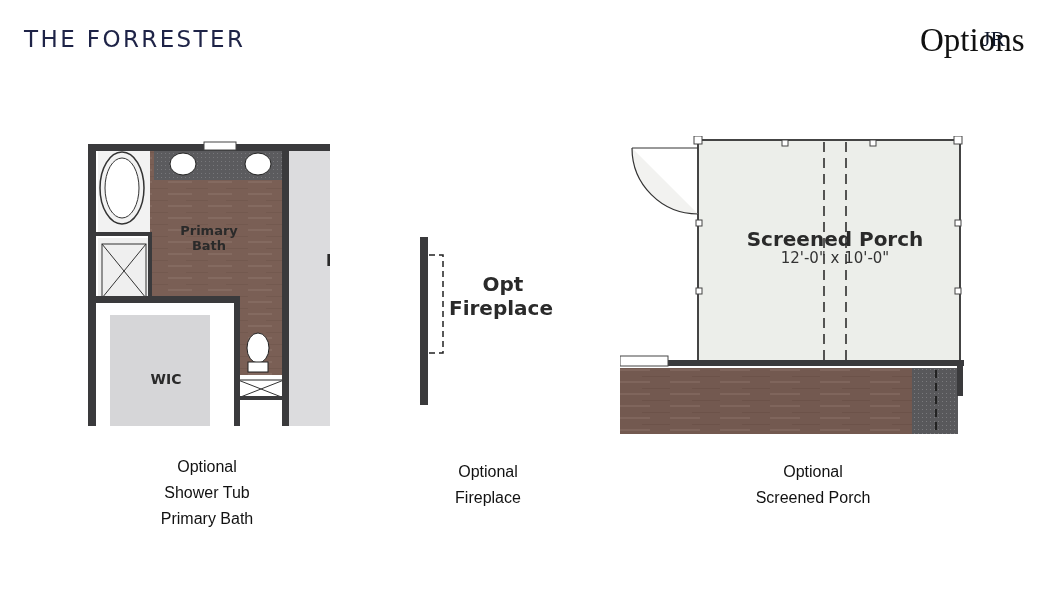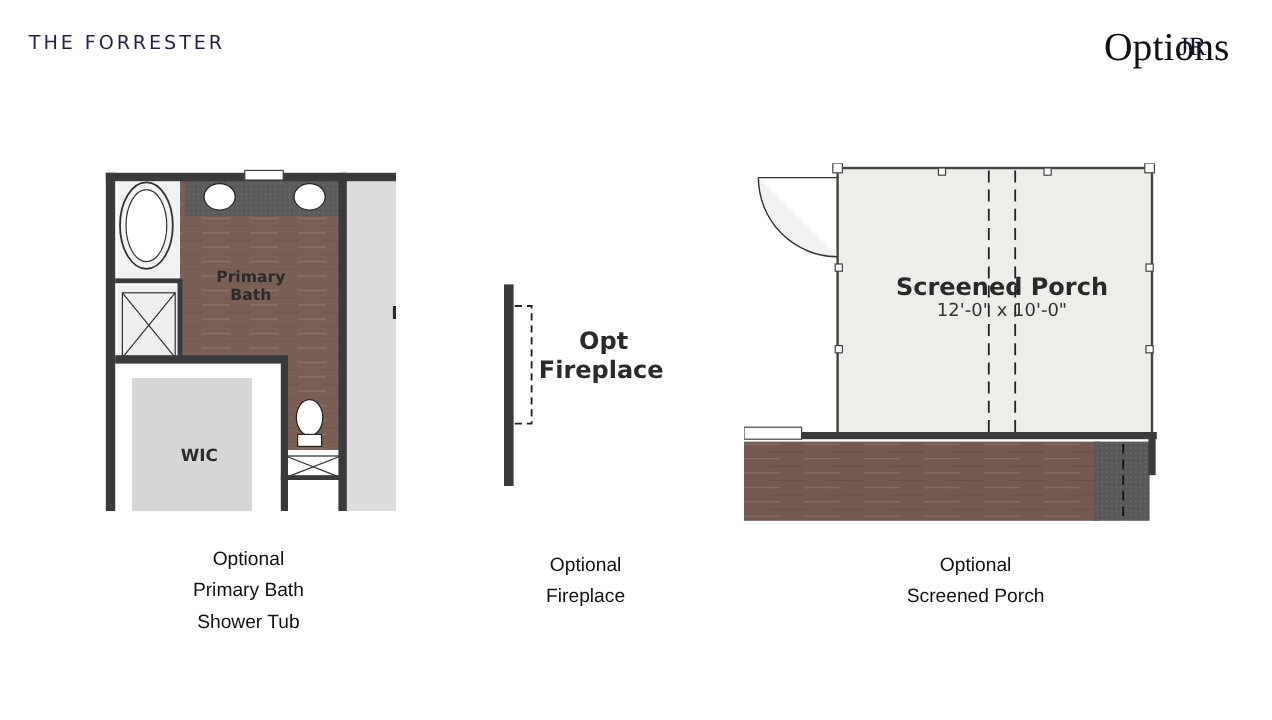--- a/index.html
+++ b/index.html
@@ -1,17 +1,17 @@
 <!DOCTYPE html>
 <html><head>
 <meta charset="utf-8">
 <style>
   html, body { margin:0; padding:0; background:#ffffff; }
   body { width:1060px; height:600px; position:relative; overflow:hidden; font-family:"Liberation Sans", sans-serif; }
-  .brand { position:absolute; left:24px; top:26px; font-family:"DejaVu Sans", sans-serif; font-size:16px; letter-spacing:2.4px; color:#1e2347; font-weight:400; }
+  .brand { position:absolute; left:24px; top:26px; font-family:"DejaVu Sans", sans-serif; font-size:23px; letter-spacing:2.4px; color:#1e2347; font-weight:400; }
   .options { position:absolute; left:920px; top:22px; font-family:Liberation Serif, serif; font-size:33px; color:#111; }
   .options .ovl { position:absolute; left:62px; top:4px; font-size:22px; color:#0f172a; }
   .plan { position:absolute; }
   .caption { position:absolute; text-align:center; font-family:"Liberation Sans", sans-serif; font-size:16px; line-height:26px; color:#111; }
   .caption span { display:block; }
   .lbl { font-family:"DejaVu Sans", sans-serif; font-weight:bold; fill:#2a2a2a; }
 </style>
 </head>
 <body>
 
@@ -114,22 +114,22 @@
   <line x1="316" y1="234" x2="316" y2="298" stroke="#111" stroke-width="1.5" stroke-dasharray="8,5"></line>
   <rect x="48" y="224" width="296" height="6" fill="#3a3a3c"></rect>
   <rect x="337" y="224" width="6" height="36" fill="#3a3a3c"></rect>
   <rect x="0" y="220" width="48" height="10" fill="#fff" stroke="#444"></rect>
   <text class="lbl" x="215" y="110" font-size="20" text-anchor="middle">Screened Porch</text>
   <text x="215" y="127" font-size="15" text-anchor="middle" fill="#333" font-family="DejaVu Sans, sans-serif">12'-0" x 10'-0"</text>
 </svg>
 
 <div class="caption" style="left:107px;top:454px;width:200px">
   <span>Optional</span>
+  <span>Shower Tub</span>
   <span>Primary Bath</span>
-  <span>Shower Tub</span>
 </div>
 <div class="caption" style="left:388px;top:459px;width:200px">
   <span>Optional</span>
   <span>Fireplace</span>
 </div>
 <div class="caption" style="left:703px;top:459px;width:220px">
   <span>Optional</span>
   <span>Screened Porch</span>
 </div>
 

